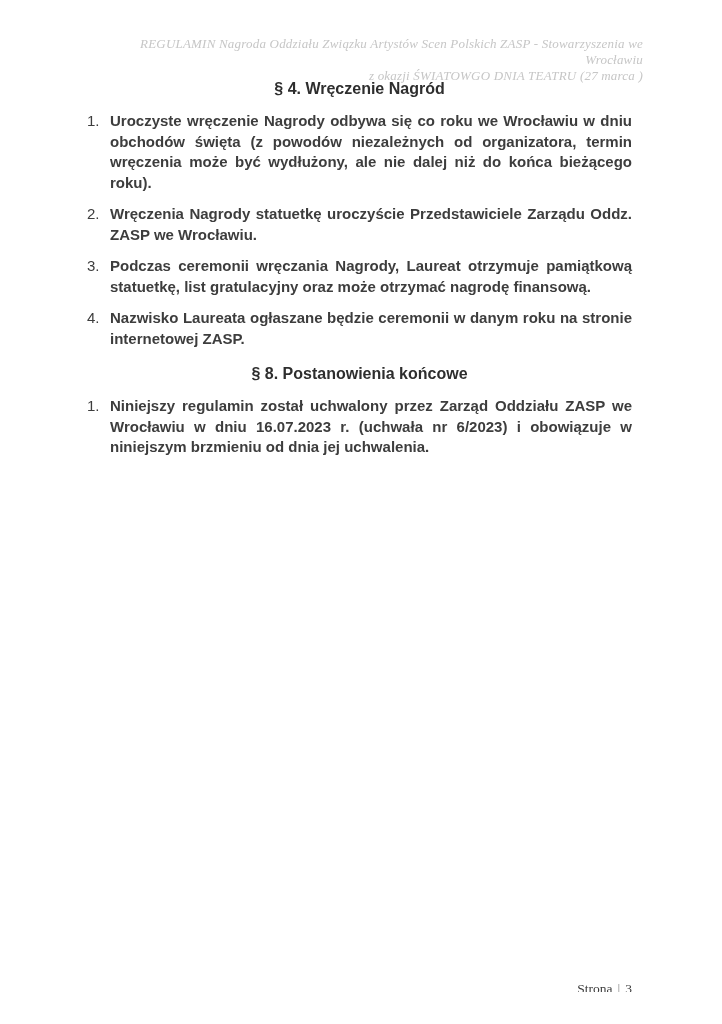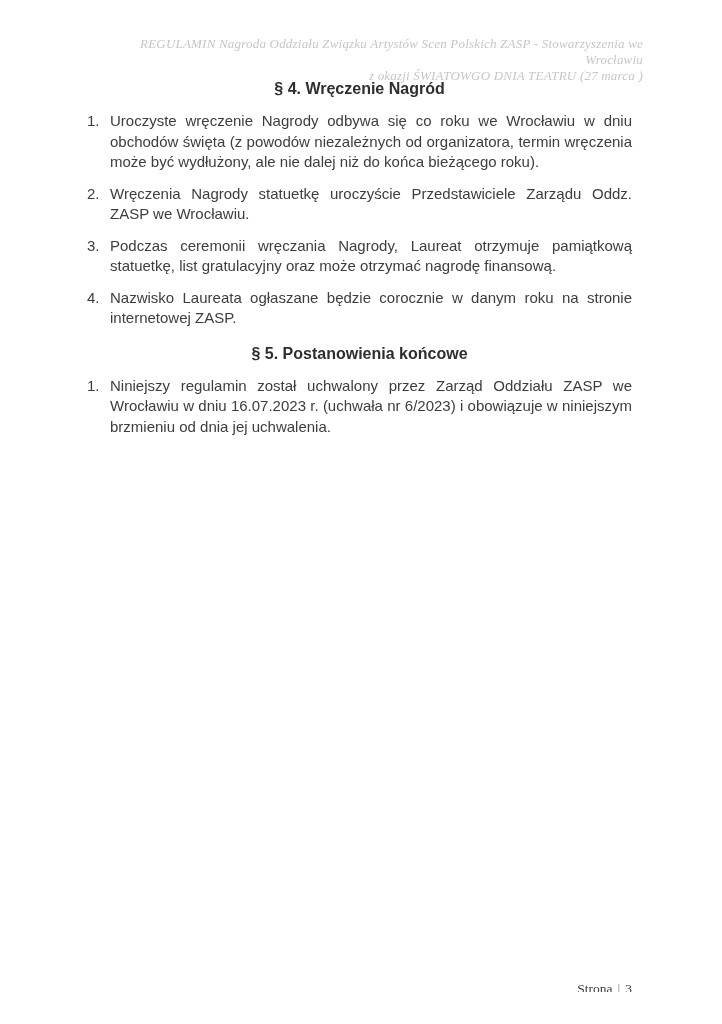--- a/index.html
+++ b/index.html
@@ -49,20 +49,21 @@
     line-height: 20.5px;
     color: #3d3d3d;
   }
   .list-item .num {
     flex: none;
     width: 23px;
   }
   .list-item .text {
     flex: 1;
     text-align: justify;
+    font-weight: bold;
   }
   .section {
     margin: 0;
   }
   .doc-footer {
     position: absolute;
     top: 949px;
     left: 0;
     right: 90px;
     text-align: right;
@@ -102,26 +103,26 @@
         <span class="text">Wręczenia Nagrody statuetkę uroczyście Przedstawiciele Zarządu Oddz. ZASP we Wrocławiu.</span>
       </div>
 
       <div class="list-item">
         <span class="num">3.</span>
         <span class="text">Podczas ceremonii wręczania Nagrody, Laureat otrzymuje pamiątkową statuetkę, list gratulacyjny oraz może otrzymać nagrodę finansową.</span>
       </div>
 
       <div class="list-item">
         <span class="num">4.</span>
-        <span class="text">Nazwisko Laureata ogłaszane będzie corocznie w danym roku na stronie internetowej ZASP.</span>
+        <span class="text">Nazwisko Laureata ogłaszane będzie ceremonii w danym roku na stronie internetowej ZASP.</span>
       </div>
     </div>
 
     <div class="section">
-      <p class="section-heading second">§ 5. Postanowienia końcowe</p>
+      <p class="section-heading second">§ 8. Postanowienia końcowe</p>
 
       <div class="list-item">
         <span class="num">1.</span>
         <span class="text">Niniejszy regulamin został uchwalony przez Zarząd Oddziału ZASP we Wrocławiu w dniu 16.07.2023 r. (uchwała nr 6/2023) i obowiązuje w niniejszym brzmieniu od dnia jej uchwalenia.</span>
       </div>
     </div>
 
   </div>
 
   <div class="doc-footer">

